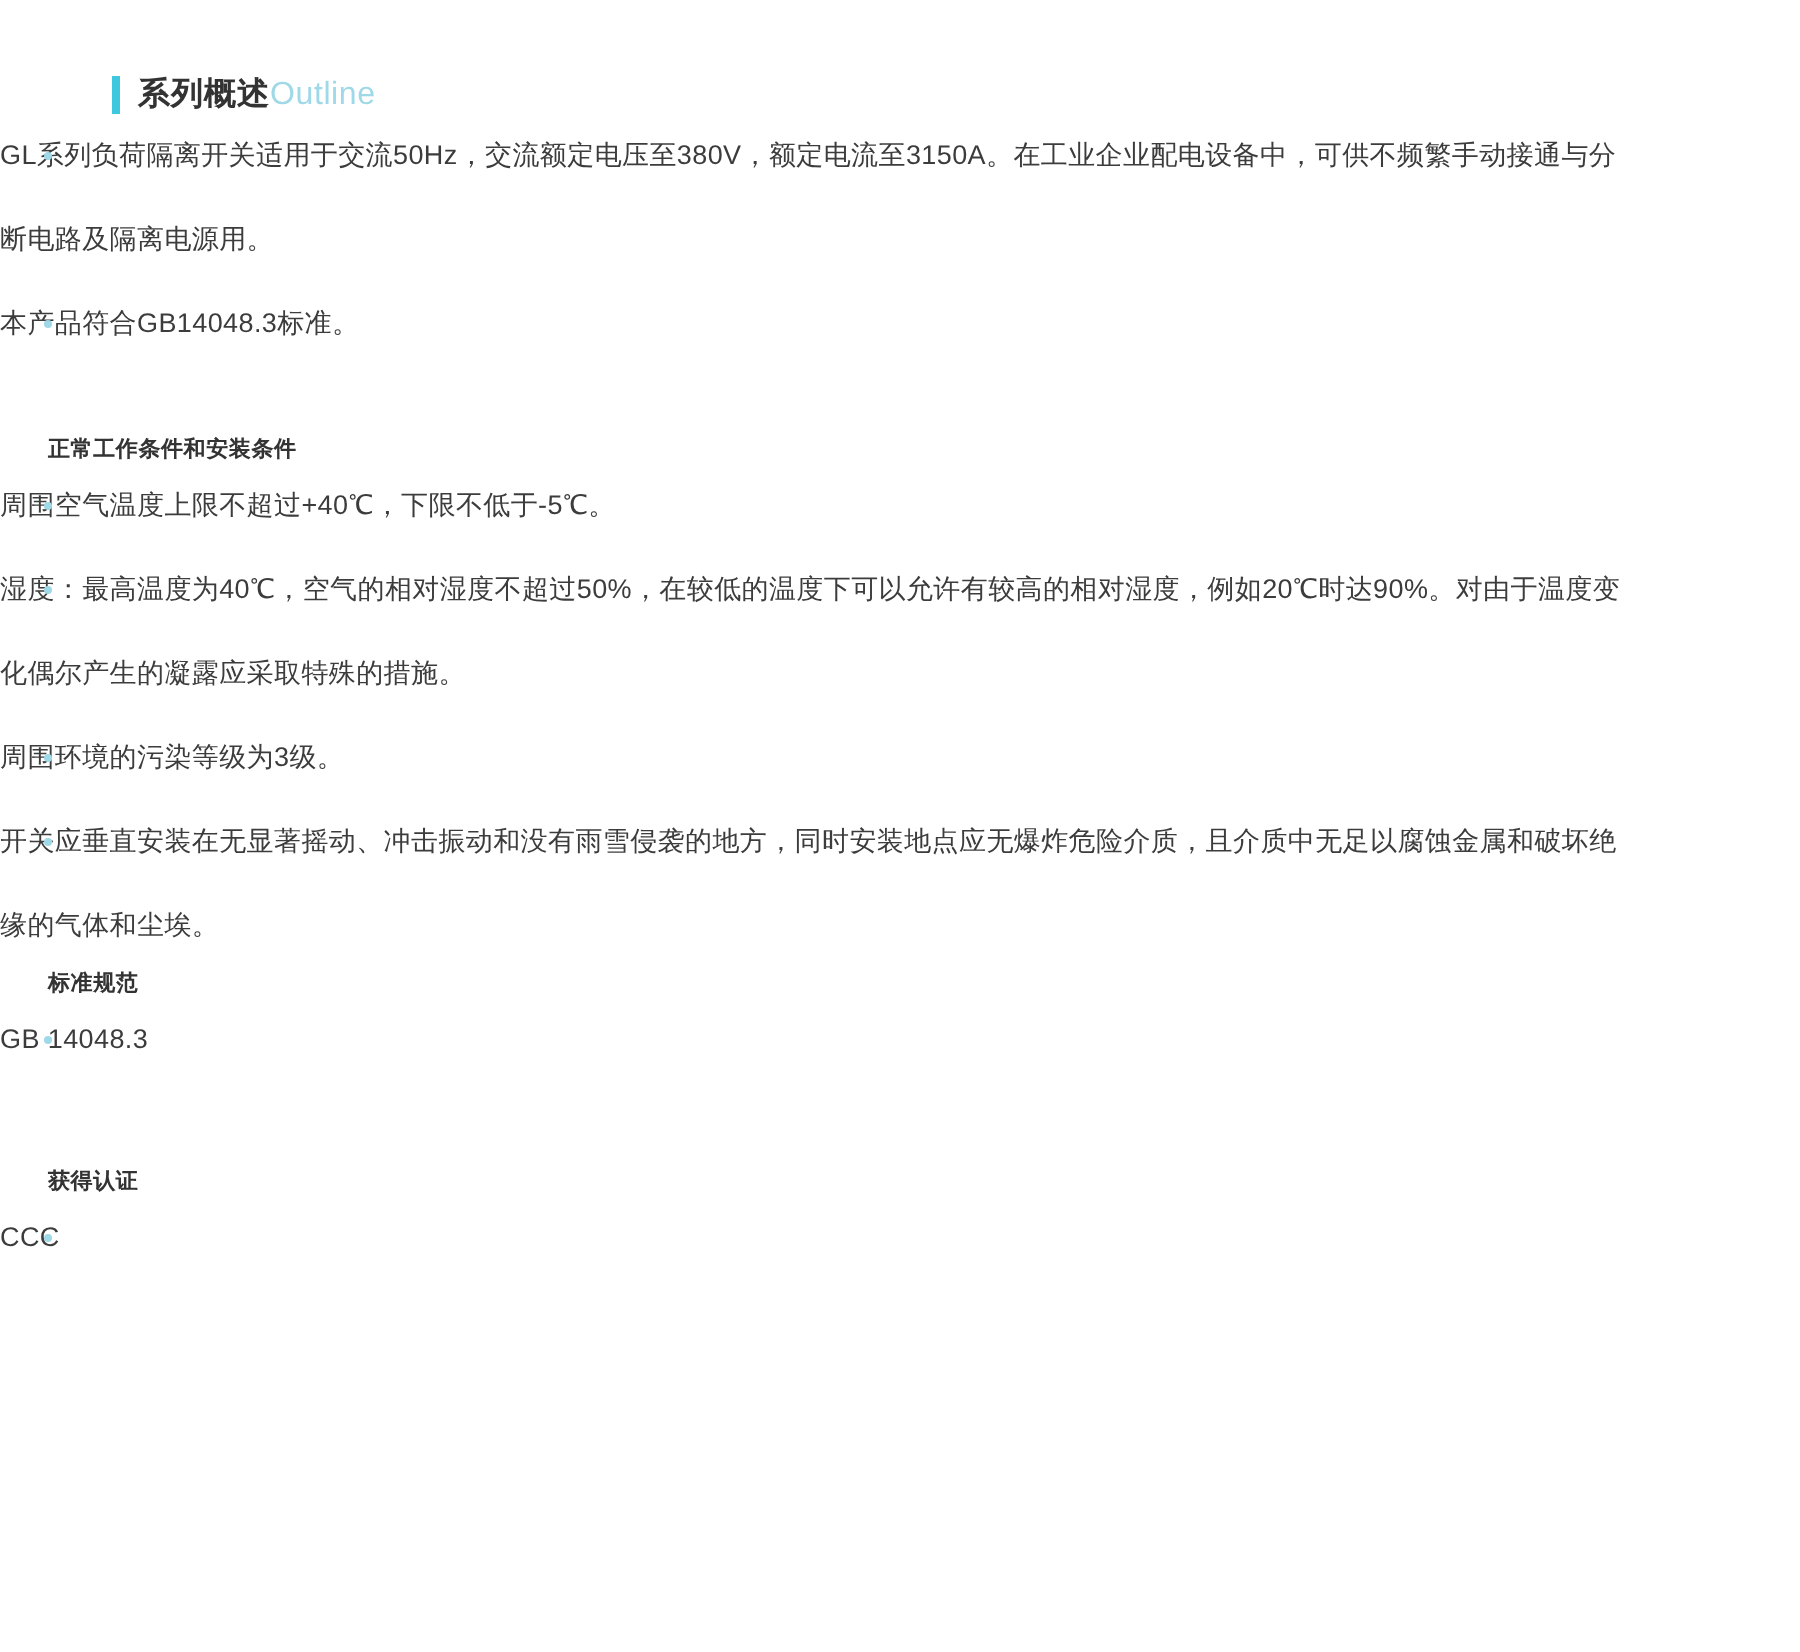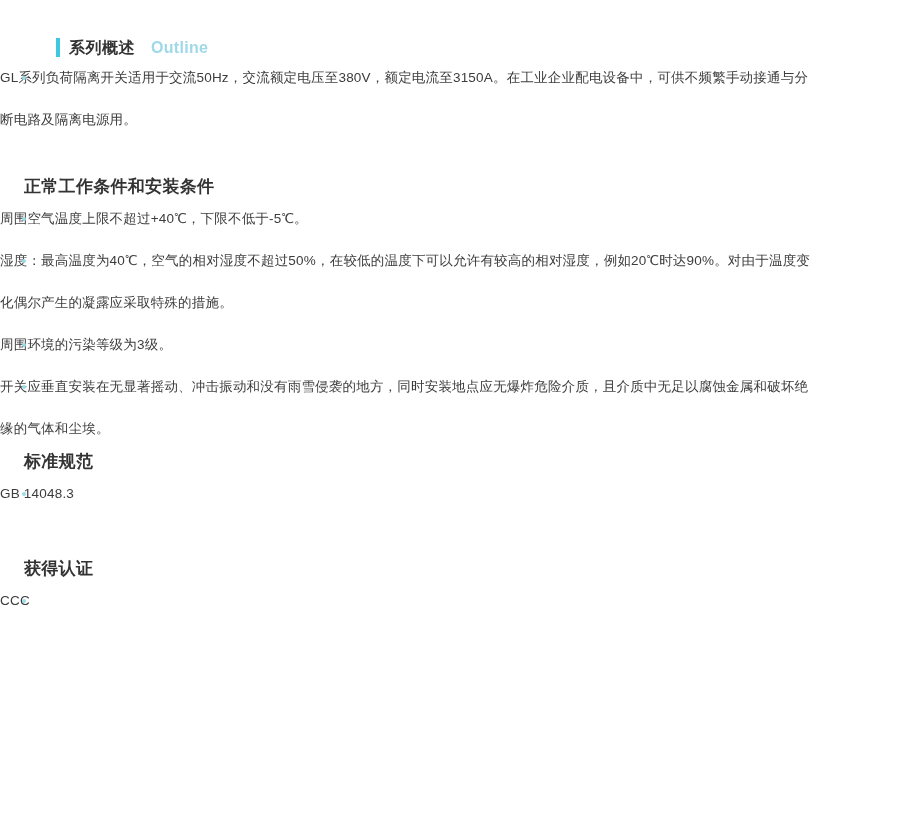--- a/index.html
+++ b/index.html
@@ -38,22 +38,22 @@
   .section-title-cn {
     font-size: 16px;
     font-weight: bold;
     color: #333333;
     letter-spacing: 0.5px;
     line-height: 19px;
   }
   .section-title-en {
     font-size: 16px;
     color: #9fd9e8;
-    margin-left: 16px;
-    font-weight: bold;
+    margin-left: 0;
+    font-weight: normal;
     line-height: 19px;
     letter-spacing: 0.3px;
   }
 
   
   ul.bullets {
     list-style: none;
     margin: 0;
     padding: 0;
   }
@@ -78,21 +78,21 @@
     max-width: 820px;
   }
 
   .list-block-1 {
     margin-top: 22px;
   }
   .list-block-1 li .txt { max-width: 810px; }
 
   
   .sub-head {
-    font-size: 17px;
+    font-size: 11px;
     font-weight: bold;
     color: #333333;
     margin-left: 24px;
     letter-spacing: 0.3px;
   }
   .sub-head-1 { margin-top: 34px; }
   .sub-head-2 { }
   .sub-head-3 { margin-top: 42px; }
 
   .list-block-2 { margin-top: 30px; }
@@ -114,20 +114,24 @@
   <div class="section-head">
     <div class="accent-bar"></div>
     <div class="section-title-cn">系列概述</div>
     <div class="section-title-en">Outline</div>
   </div>
 
   <ul class="bullets list-block-1">
     <li>
       <span class="dot"></span>
       <span class="txt">GL系列负荷隔离开关适用于交流50Hz，交流额定电压至380V，额定电流至3150A。在工业企业配电设备中，可供不频繁手动接通与分断电路及隔离电源用。</span>
+    </li>
+    <li>
+      <span class="dot"></span>
+      <span class="txt">本产品符合GB14048.3标准。</span>
     </li>
   </ul>
 
   <div class="sub-head sub-head-1">正常工作条件和安装条件</div>
 
   <ul class="bullets list-block-2">
     <li>
       <span class="dot"></span>
       <span class="txt">周围空气温度上限不超过+40℃，下限不低于-5℃。</span>
     </li>

